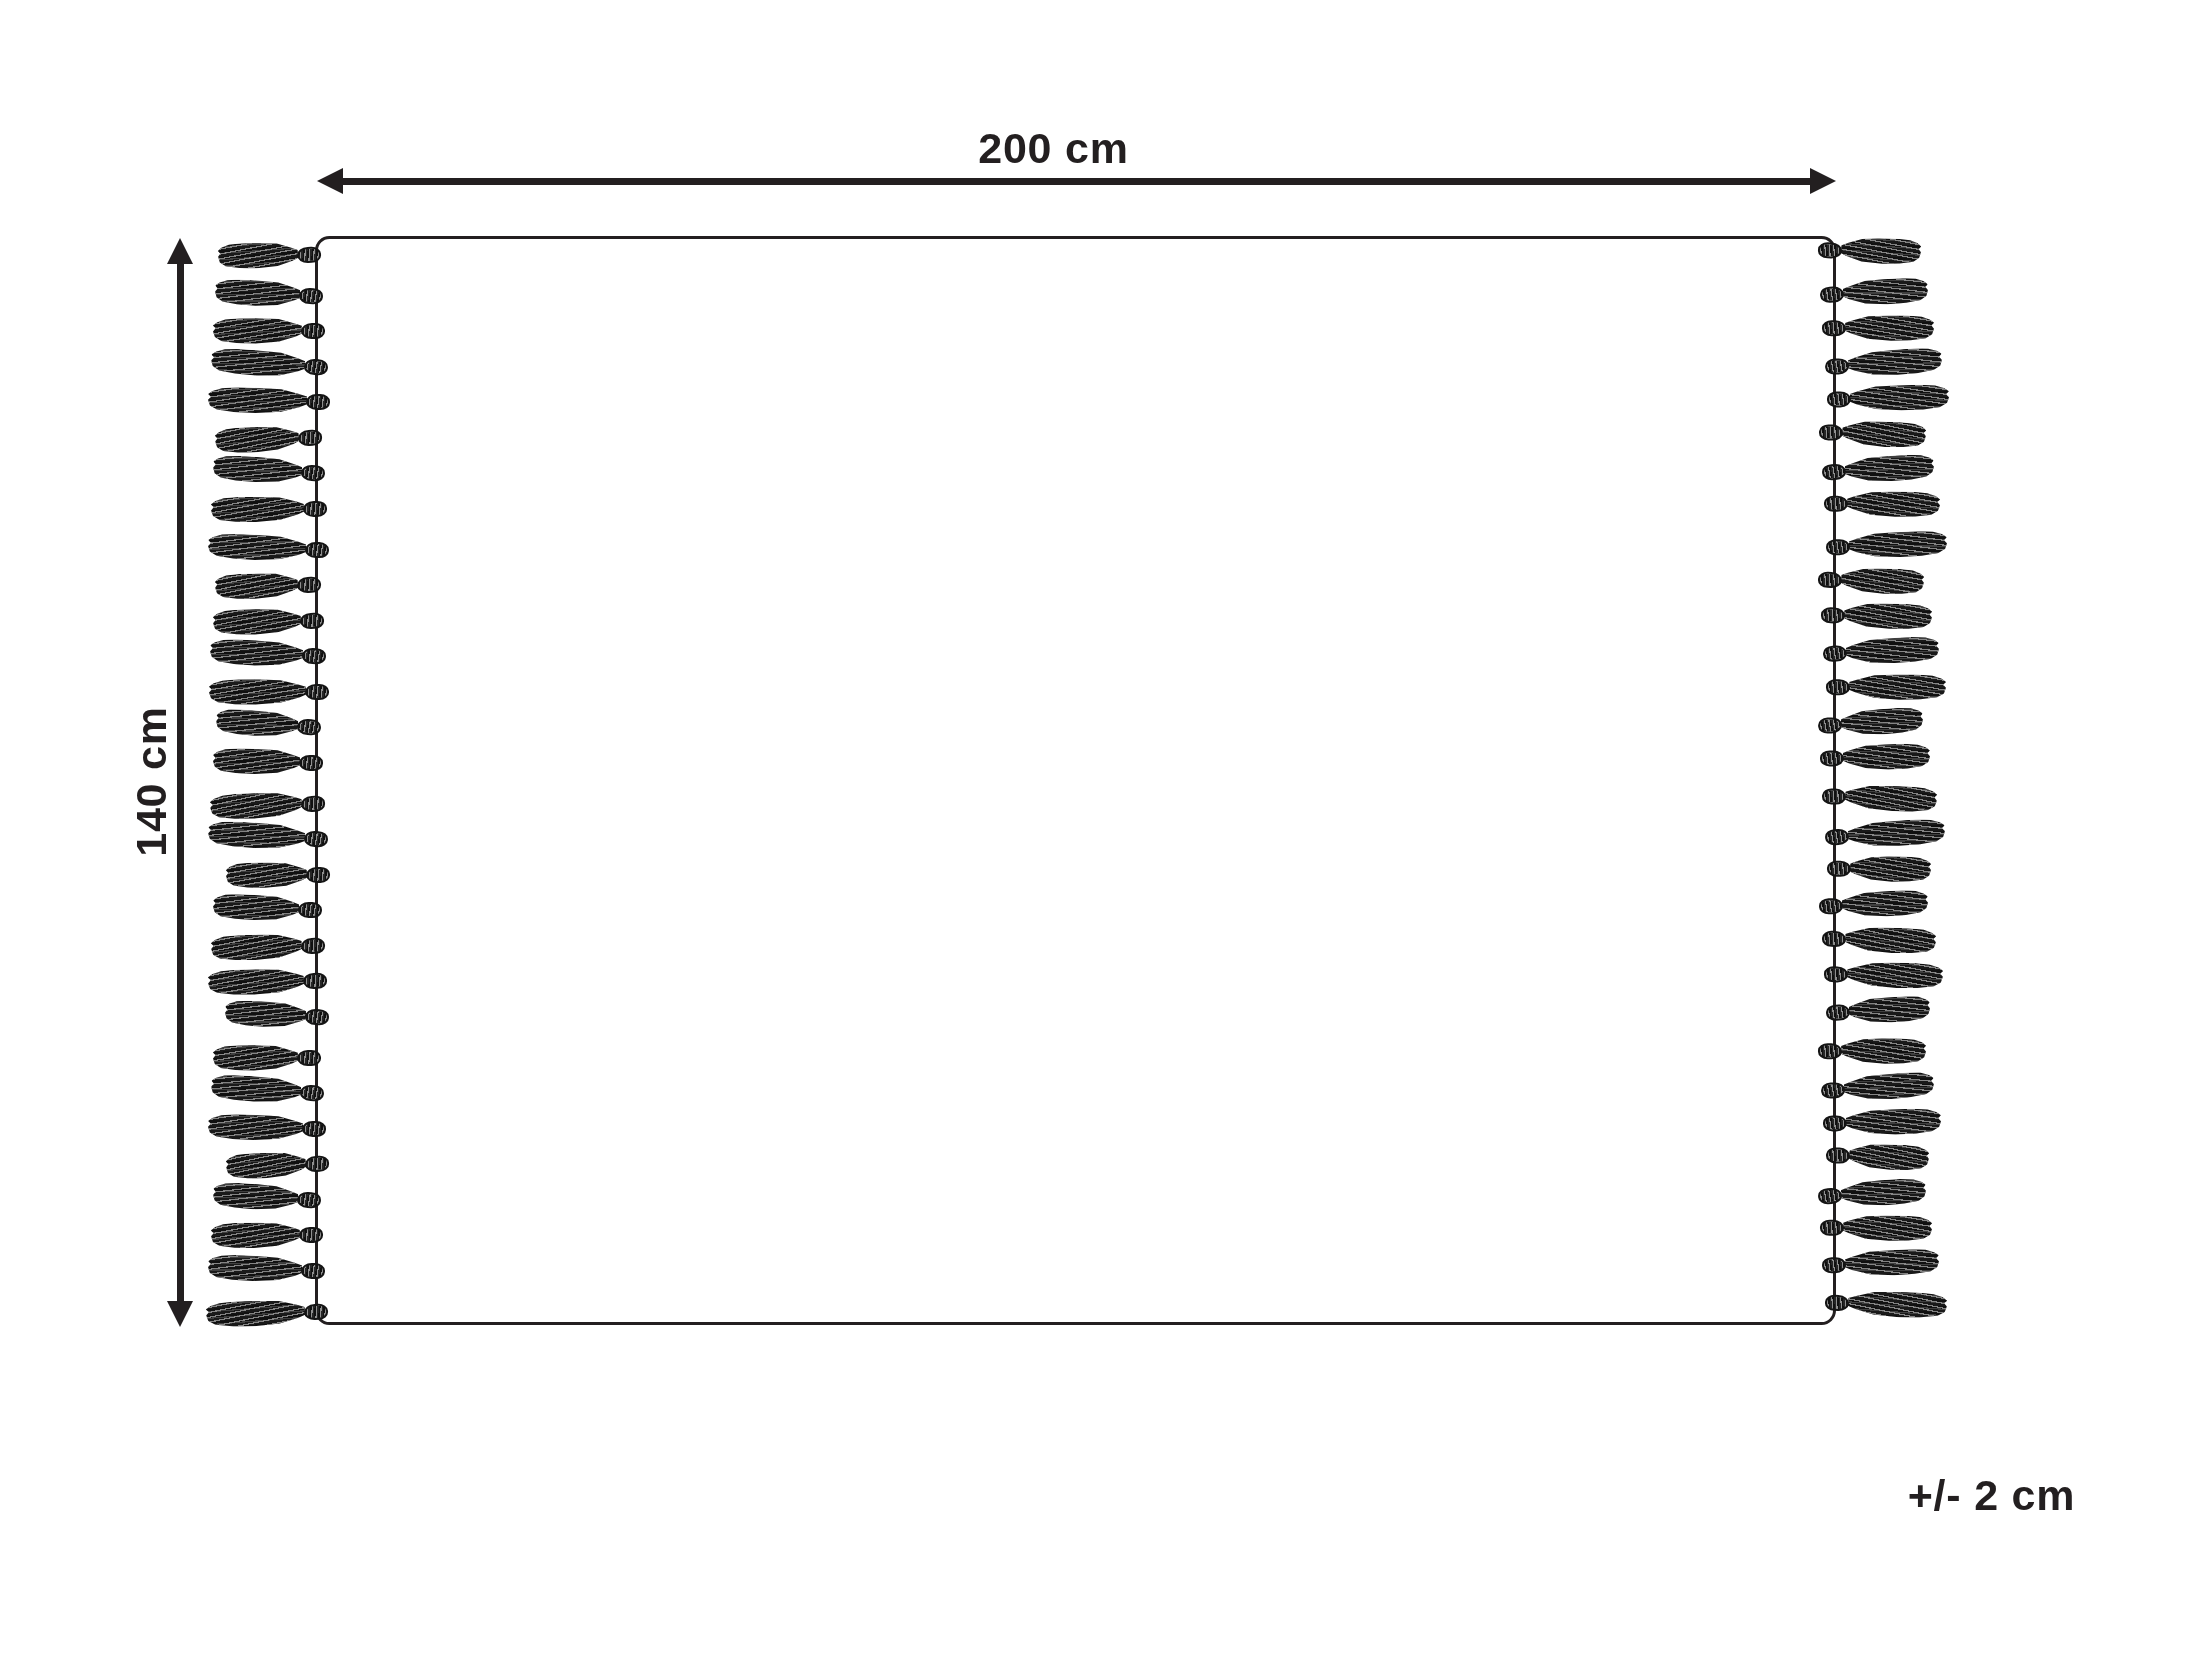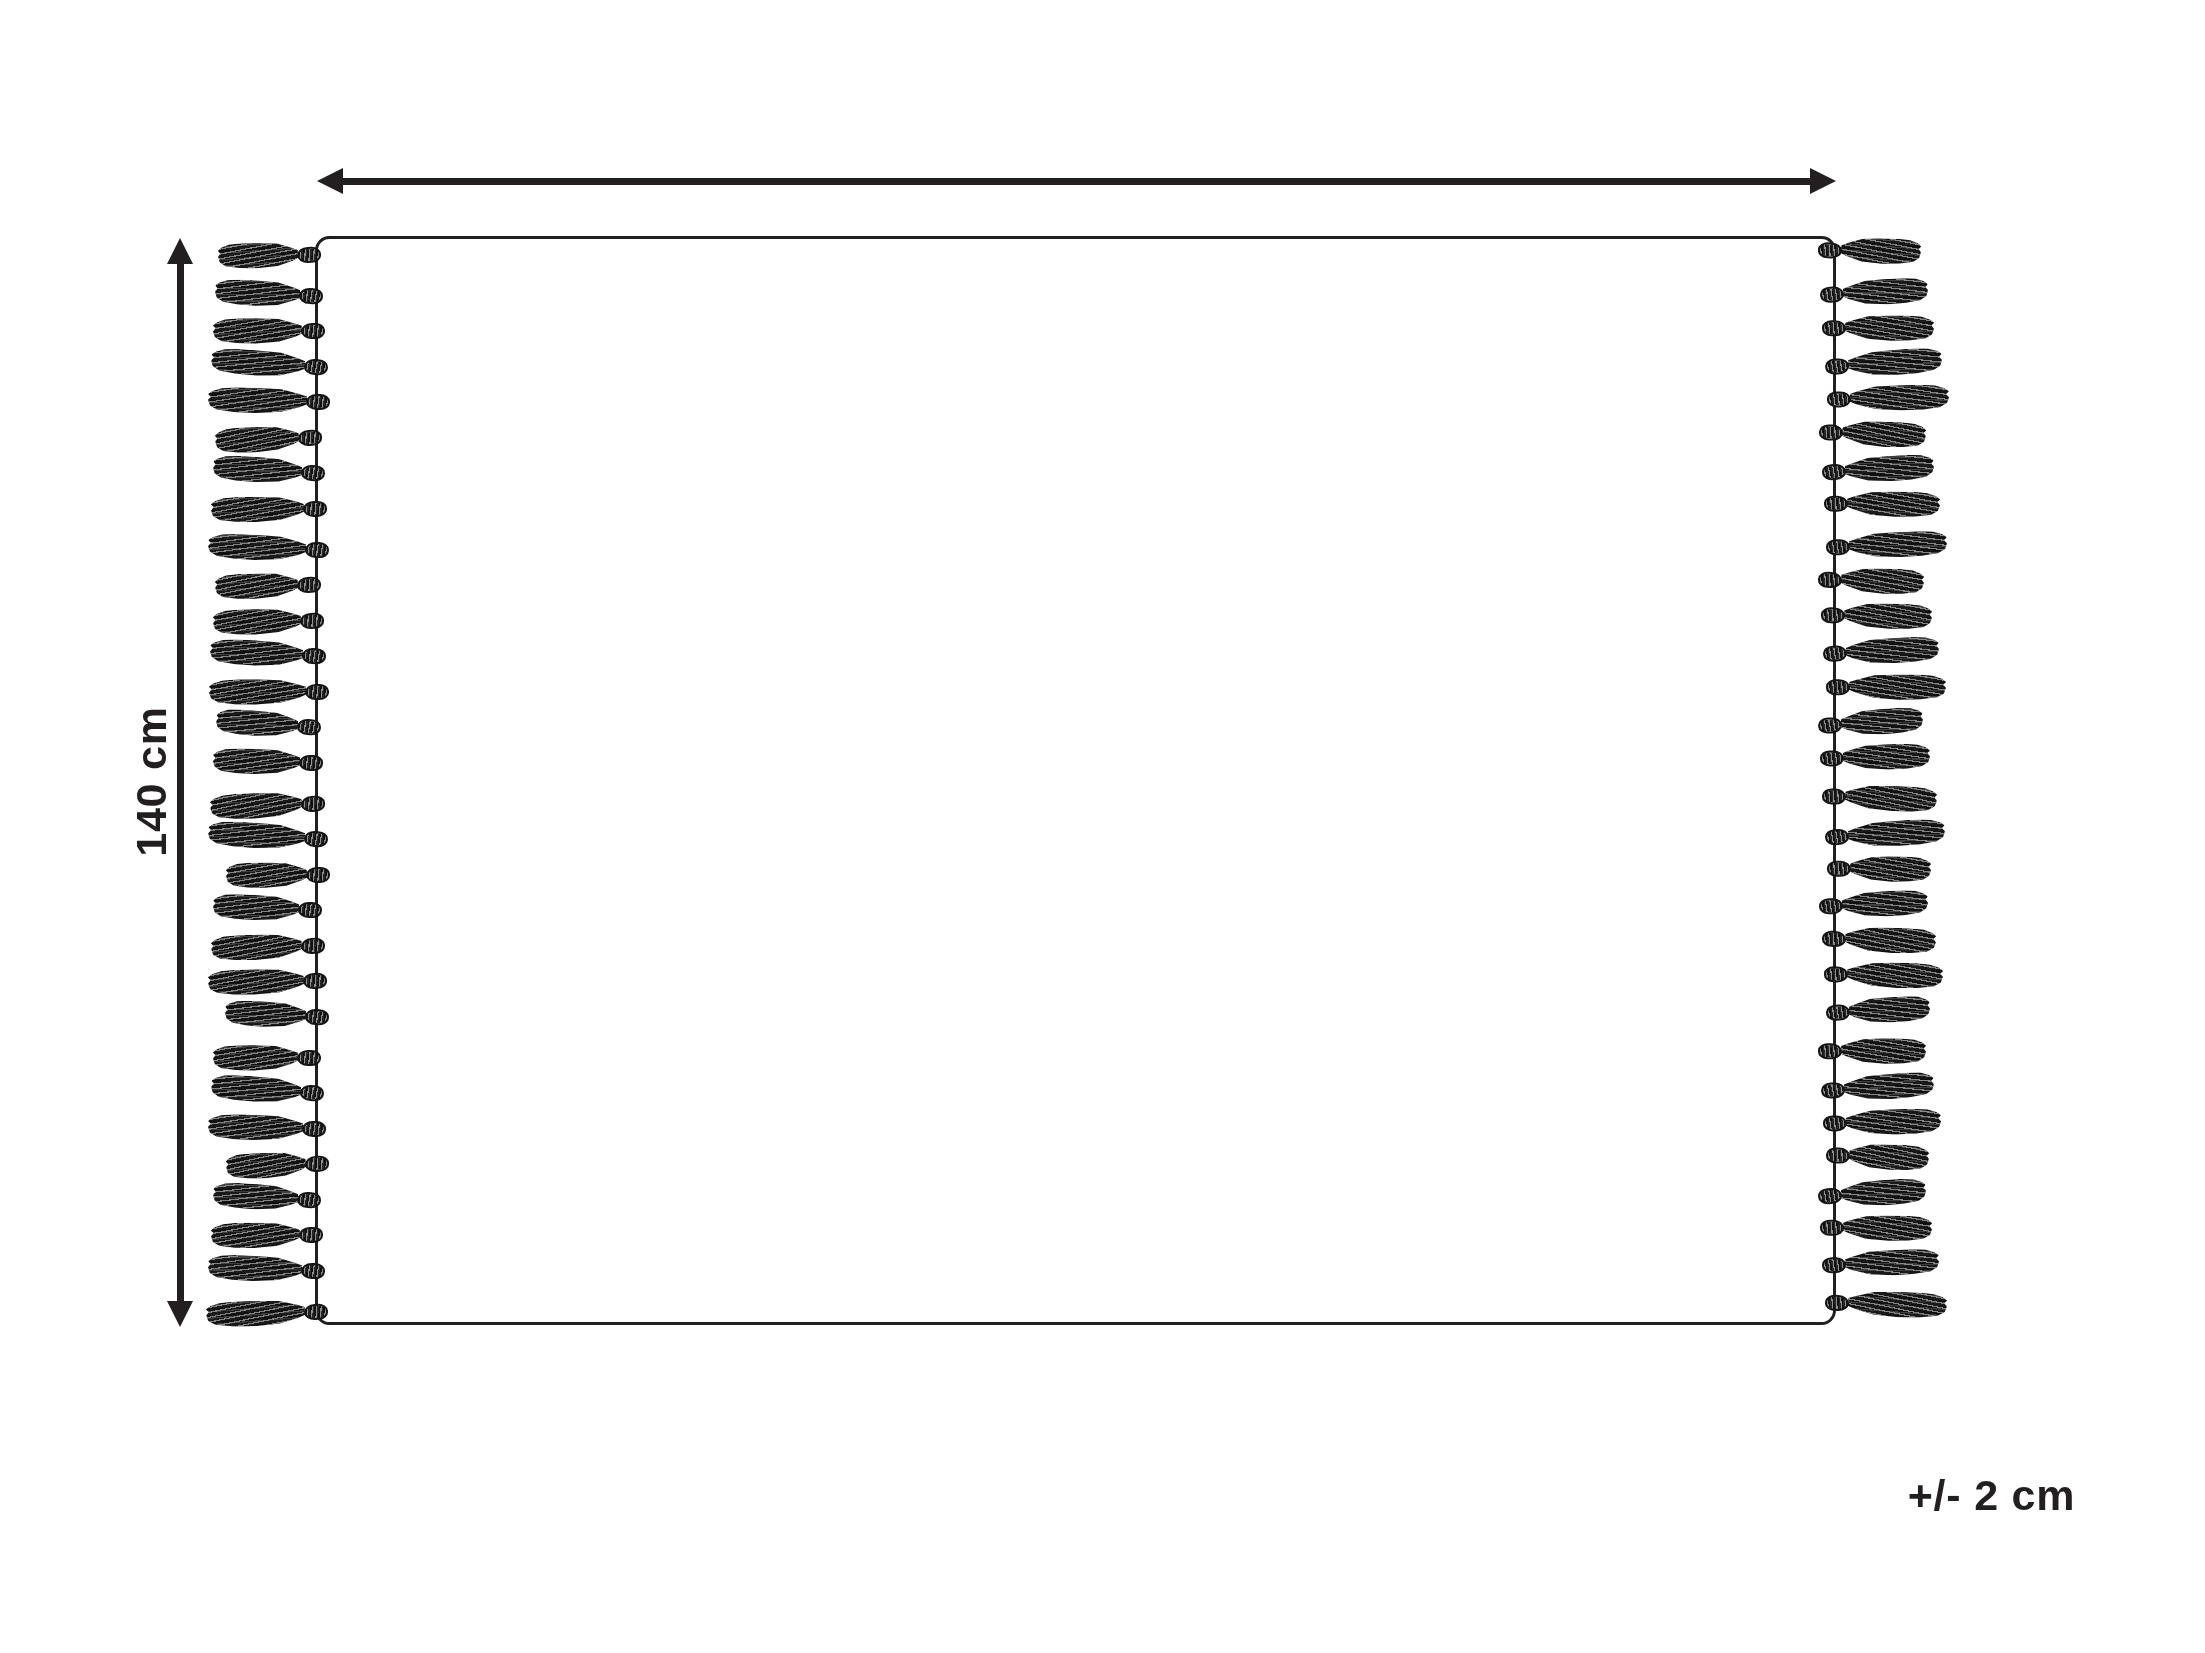--- a/index.html
+++ b/index.html
@@ -58,20 +58,21 @@
 </head>
 <body>
 
 <div class="canvas">
 
   <div class="arrow" id="width-arrow">
     <div class="shaft"></div>
     <div class="ah ah-w"></div>
     <div class="ah ah-e"></div>
   </div>
+  <div class="dim-label" id="width-label" style="left:814px;top:124px;">200 cm</div>
 
   <div class="arrow" id="height-arrow">
     <div class="shaft"></div>
     <div class="ah ah-n"></div>
     <div class="ah ah-s"></div>
   </div>
   <div class="dim-label" id="height-label" style="left:-88px;top:757px;">140 cm</div>
 
   <div class="rug"></div>
 

